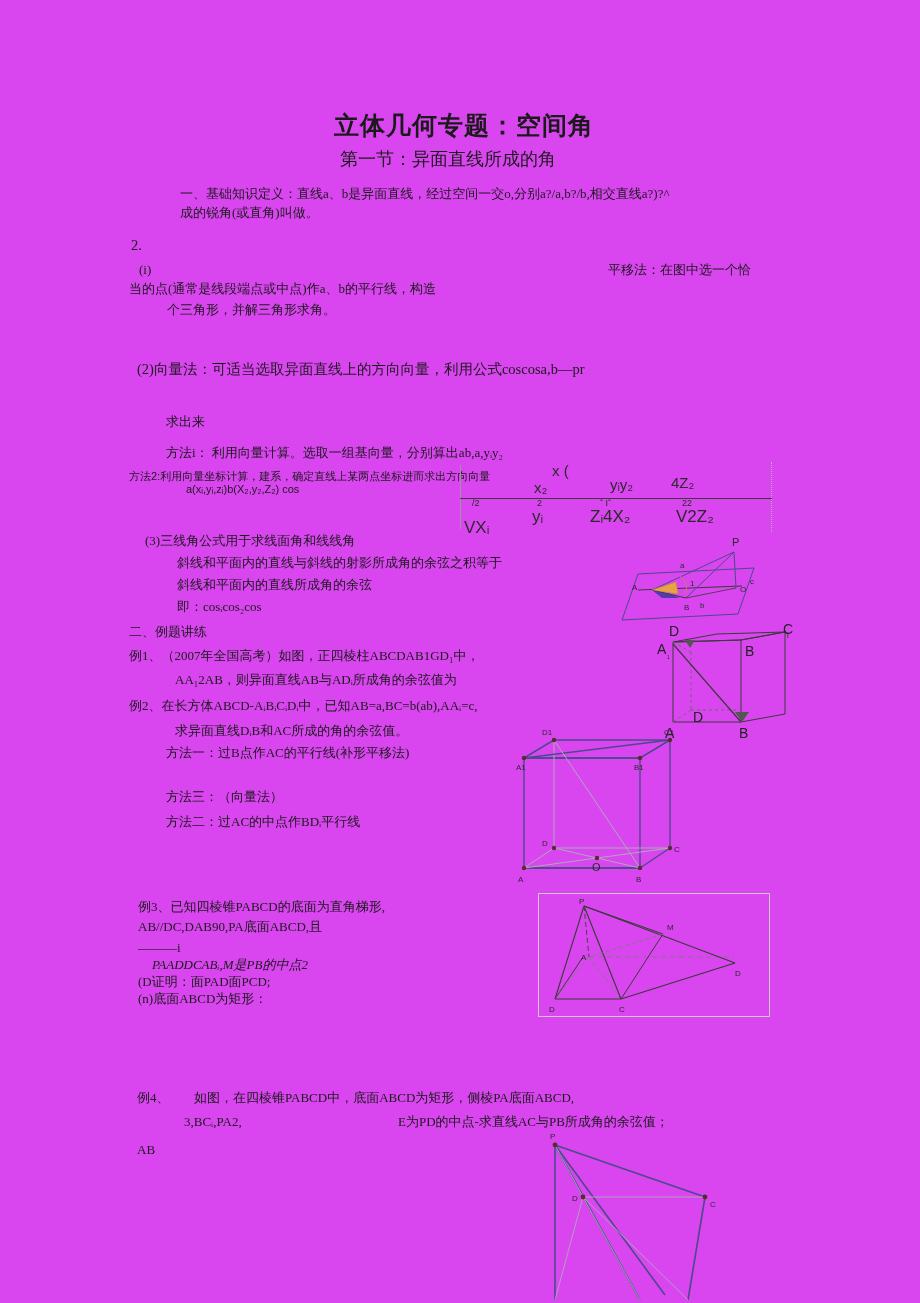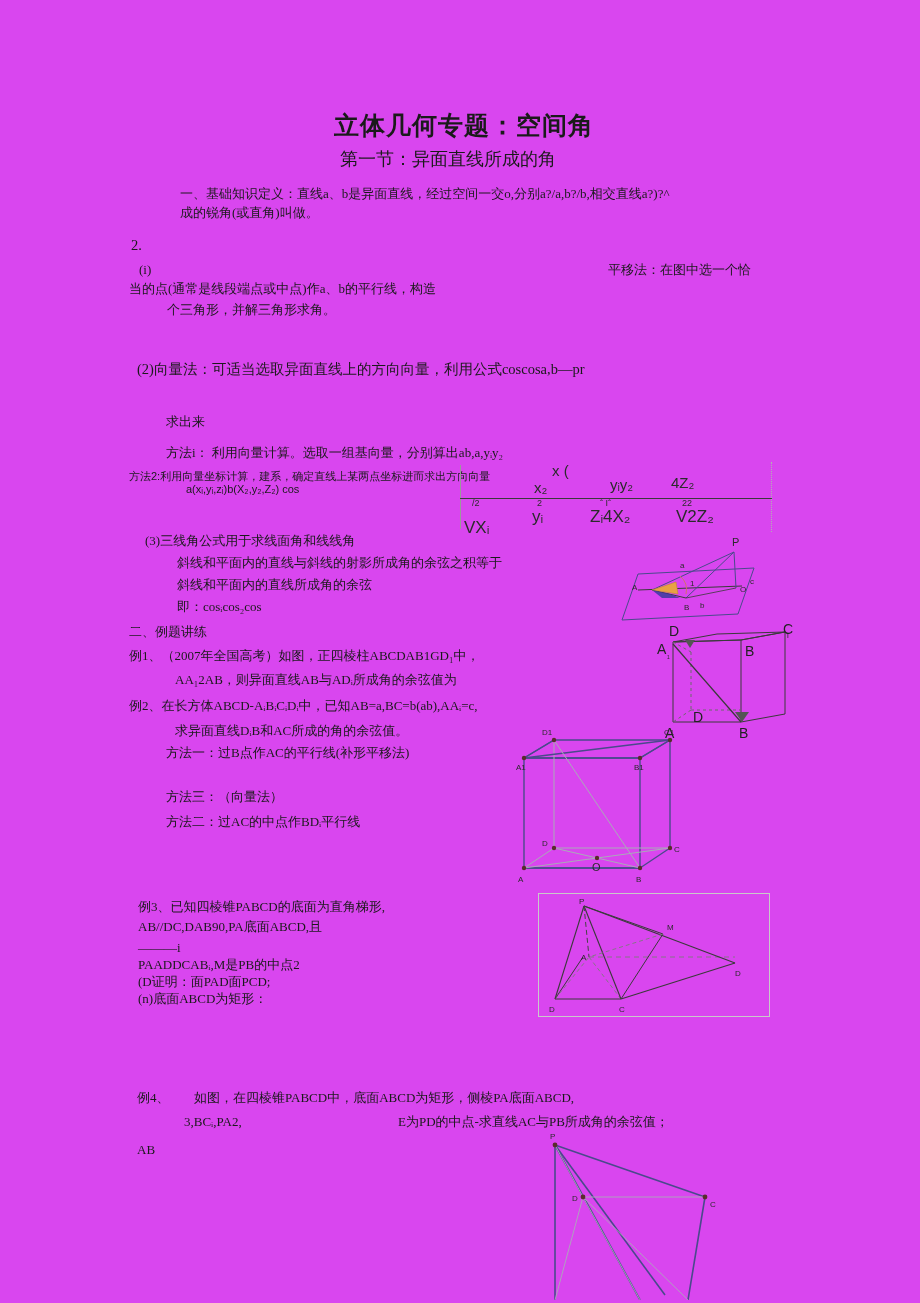--- a/index.html
+++ b/index.html
@@ -233,21 +233,21 @@
       <text x="176" y="134" class="lbl-sm">C</text>
       <text x="20" y="164" class="lbl-sm">A</text>
       <text x="138" y="164" class="lbl-sm">B</text>
       <text x="94" y="153" class="lbl">O</text>
     </svg>
   </div>
 
   <div class="abs t body-cn" style="left:138px; top:899px;">例3、已知四棱锥PABCD的底面为直角梯形,</div>
   <div class="abs t body-cn" style="left:138px; top:919px;">AB//DC,DAB90,PA底面ABCD,且</div>
   <div class="abs t body-cn" style="left:138px; top:940px;">———i</div>
-  <div class="abs t body-cn" style="left:138px; top:957px;">PAADDCABᵢ,M是PB的中点2</div>
+  <div class="abs t body-cn" style="left:152px; top:957px;font-style:italic;">PAADDCABᵢ,M是PB的中点2</div>
   <div class="abs t body-cn" style="left:138px; top:974px;">(D证明：面PAD面PCD;</div>
   <div class="abs t body-cn" style="left:138px; top:991px;">(n)底面ABCD为矩形：</div>
 
   <div class="abs fig-border" style="left:538px; top:893px; width:230px; height:122px;">
     <svg width="228" height="120" viewBox="0 0 228 120">
 
       <line x1="16" y1="105" x2="82" y2="105" class="stroke-dark" stroke-width="1.1"></line>
       <line x1="82" y1="105" x2="196" y2="69" class="stroke-dark" stroke-width="1.1"></line>
       <line x1="16" y1="105" x2="44" y2="63" class="stroke-dark" stroke-width="1"></line>
 

